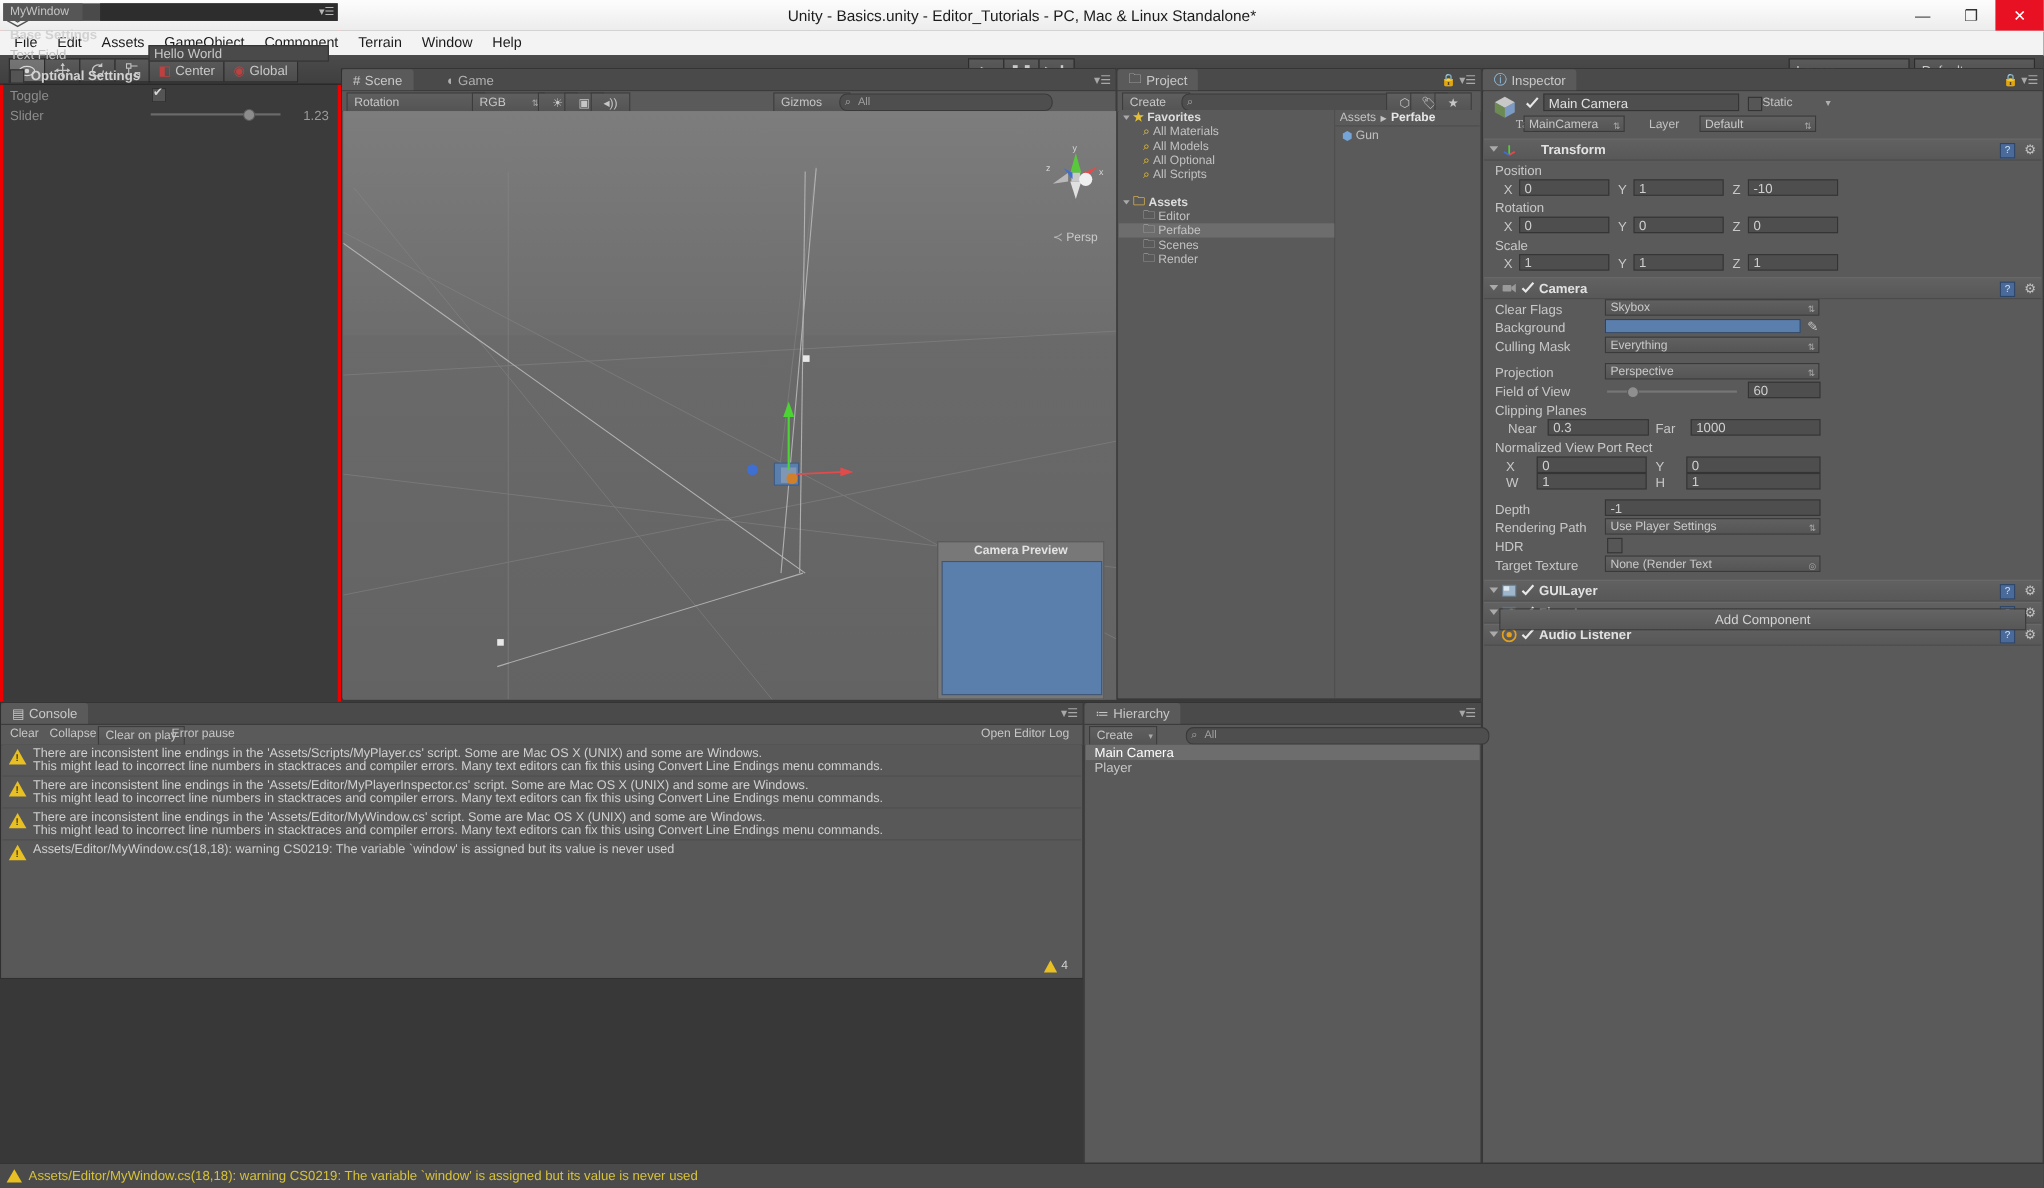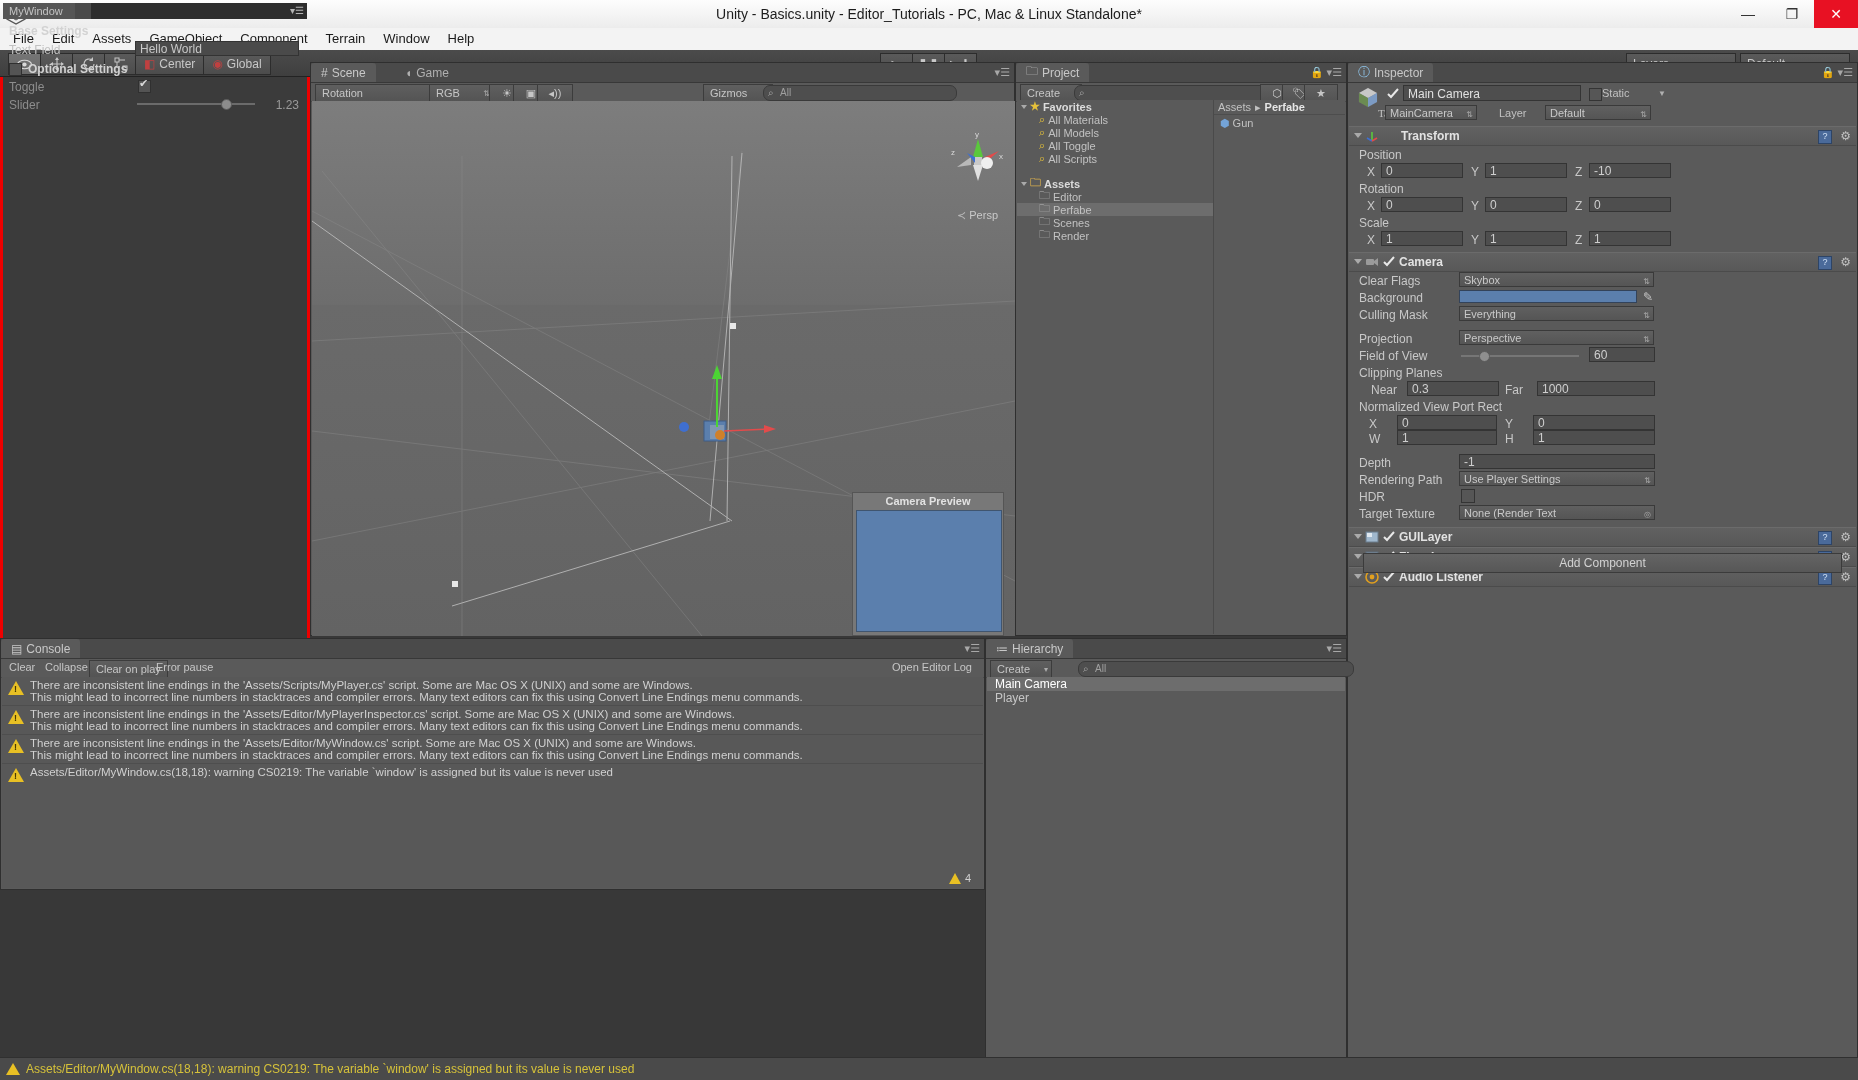--- a/index.html
+++ b/index.html
@@ -423,21 +423,21 @@
       <div class="tree-row" style="padding-left:22px;">
         <span style="color:#e5c13a;">⌕</span>
         <span>All Materials</span>
       </div>
       <div class="tree-row" style="padding-left:22px;">
         <span style="color:#e5c13a;">⌕</span>
         <span>All Models</span>
       </div>
       <div class="tree-row" style="padding-left:22px;">
         <span style="color:#e5c13a;">⌕</span>
-        <span>All Toggle</span>
+        <span>All Optional</span>
       </div>
       <div class="tree-row" style="padding-left:22px;">
         <span style="color:#e5c13a;">⌕</span>
         <span>All Scripts</span>
       </div>
       <div style="height:12px;"></div>
       <div class="tree-row bold" style="padding-left:4px;">
         <span class="tri down"></span>
         <span style="color:#cfa84e;">🗀</span>
         <span>Assets</span>

